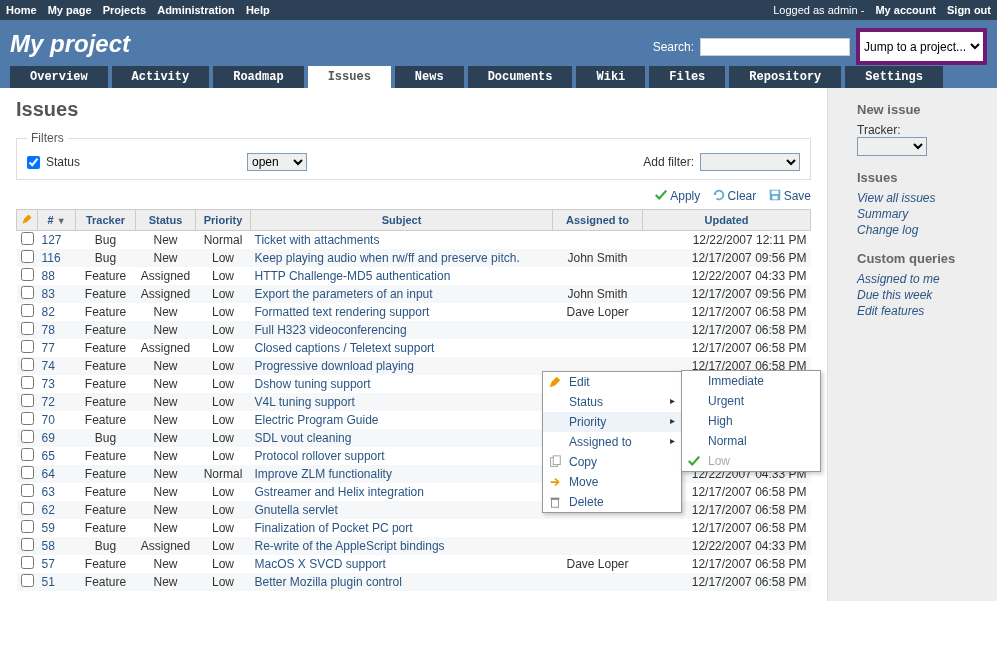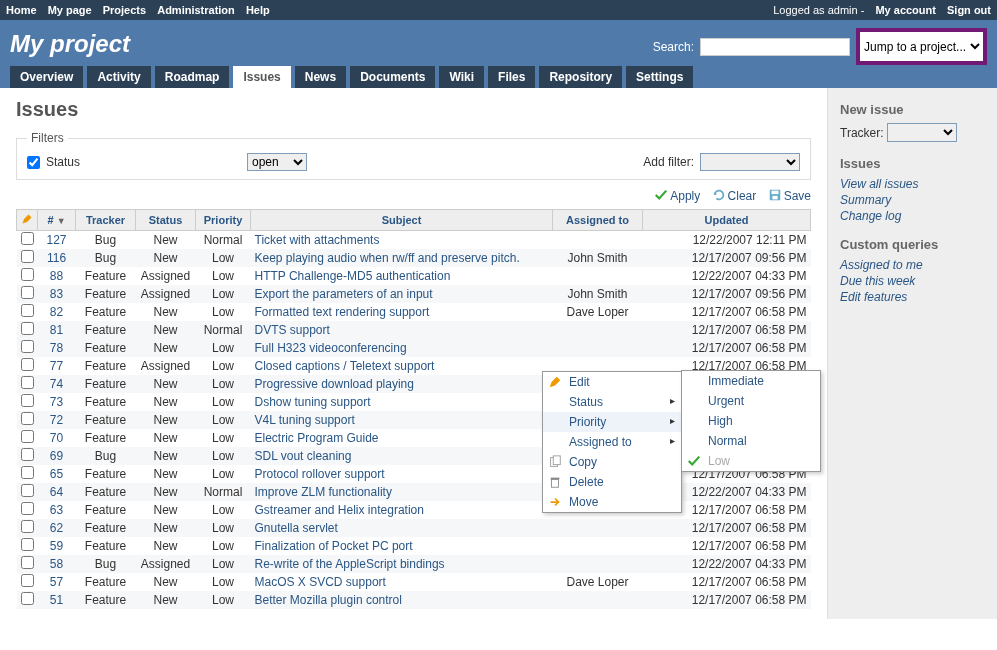--- a/index.html
+++ b/index.html
@@ -14,27 +14,27 @@
 
 #header { background: #507aaa; color: #fff; padding: 6px 10px 0 10px; min-height: 64px; position: relative; }
 #header h1 { font-size: 24px; font-weight: bold; font-style: italic; font-family: "Trebuchet MS", sans-serif; margin: 4px 0 8px 0; }
 #quick-search { position: absolute; right: 10px; top: 8px; color: #fff; display: flex; align-items: center; gap: 6px; }
 #quick-search input[type=text] { width: 150px; height: 18px; border: 1px solid #ccc; }
 #quick-search select { height: 37px; border: 4px solid #701a75; background: #fff; font-size: 12px; }
 
 
 #main-menu { margin-top: 6px; }
 #main-menu ul { list-style: none; display: flex; gap: 4px; }
-#main-menu li a { display: block; background: #2c4056; color: #fff; padding: 4px 10px; font-size: 12px; font-weight: bold; }
+#main-menu li a { display: block; background: #2c4056; color: #fff; padding: 4px 20px; font-size: 12px; font-weight: bold; font-family: Liberation Mono, monospace; }
 #main-menu li a.selected { background: #fff; color: #555; }
 
 
 #main { display: flex; }
 #content { flex: 1; padding: 10px 16px; }
-#sidebar { width: 170px; background: #eee; padding: 10px 12px; border-left: 1px solid #ddd; }
+#sidebar { width: 170px; background: #eee; padding: 10px 29px; border-left: 1px solid #ddd; }
 #sidebar h3 { font-size: 13px; color: #666; margin: 14px 0 6px 0; }
 #sidebar h3:first-child { margin-top: 4px; }
 #sidebar a { display: block; margin: 2px 0; font-style: italic; }
 #sidebar select { width: 70px; border: 1px solid #7f9db9; }
 
 h2 { font-size: 20px; color: #555; margin-bottom: 10px; font-family: "Trebuchet MS", sans-serif; }
 
 
 fieldset { border: 1px solid #ddd; padding: 8px 10px; margin-bottom: 8px; }
 legend { color: #555; padding: 0 4px; }
@@ -48,21 +48,21 @@
 .buttons { text-align: right; margin: 4px 0 6px 0; }
 .buttons a { margin-left: 8px; }
 .icon { display: inline-block; width: 14px; height: 14px; vertical-align: -2px; margin-right: 2px; }
 
 
 table.list { width: 100%; border-collapse: collapse; }
 table.list th { background: #eee; border: 1px solid #ccc; padding: 3px 4px; font-size: 11px; color: #2a5685; text-align: center; }
 table.list th a { color: #2a5685; }
 table.list td { padding: 1px 4px; font-size: 12px; border-bottom: 0; }
 table.list td.checkbox { width: 16px; text-align: center; }
-table.list td.id { text-align: center; width: 32px; }
+table.list td.id { text-align: left; width: 32px; }
 table.list td.id a { color: #2a5685; }
 table.list td.tracker, table.list td.status, table.list td.priority { text-align: center; }
 table.list td.subject a { color: #2a5685; }
 table.list td.assigned { text-align: center; }
 table.list td.updated { text-align: right; white-space: nowrap; }
 tr.selected td { background: #507aaa !important; color: #fff; }
 tr.selected td a { color: #fff; }
 tr.odd td { background: #f6f7f8; }
 tr.even td { background: #fff; }
 
@@ -247,30 +247,20 @@
             <td class="id"><a>82</a></td>
             <td class="tracker">Feature</td>
             <td class="status">New</td>
             <td class="priority">Low</td>
             <td class="subject"><a>Formatted text rendering support</a></td>
             <td class="assigned">Dave Loper</td>
             <td class="updated">12/17/2007 06:58 PM</td>
           </tr>
           <tr class="odd">
             <td class="checkbox"><input type="checkbox" style=""></td>
-            <td class="id"><a>81</a></td>
-            <td class="tracker">Feature</td>
-            <td class="status">New</td>
-            <td class="priority">Normal</td>
-            <td class="subject"><a>DVTS support</a></td>
-            <td class="assigned"></td>
-            <td class="updated">12/17/2007 06:58 PM</td>
-          </tr>
-          <tr class="odd">
-            <td class="checkbox"><input type="checkbox" style=""></td>
             <td class="id"><a>78</a></td>
             <td class="tracker">Feature</td>
             <td class="status">New</td>
             <td class="priority">Low</td>
             <td class="subject"><a>Full H323 videoconferencing</a></td>
             <td class="assigned"></td>
             <td class="updated">12/17/2007 06:58 PM</td>
           </tr>
           <tr class="even">
             <td class="checkbox"><input type="checkbox" style=""></td>
@@ -440,30 +430,30 @@
         <li class="sub"><span>Assigned to</span></li>
         <li>
           <svg class="mi" viewBox="0 0 16 16">
               <rect x="3" y="3" width="8" height="10" fill="none" stroke="#999"></rect>
               <rect x="6" y="1" width="8" height="10" fill="#fff" stroke="#999"></rect>
             </svg>
           <span>Copy</span>
         </li>
         <li>
           <svg class="mi" viewBox="0 0 16 16">
+              <path d="M3 8 L11 8 M8 4 L12 8 L8 12" stroke="#e90" stroke-width="2" fill="none"></path>
+            </svg>
+          <span>Move</span>
+        </li>
+        <li>
+          <svg class="mi" viewBox="0 0 16 16">
               <rect x="4" y="5" width="8" height="9" fill="none" stroke="#888"></rect>
               <rect x="3" y="3" width="10" height="2" fill="#888"></rect>
             </svg>
           <span>Delete</span>
-        </li>
-        <li>
-          <svg class="mi" viewBox="0 0 16 16">
-              <path d="M3 8 L11 8 M8 4 L12 8 L8 12" stroke="#e90" stroke-width="2" fill="none"></path>
-            </svg>
-          <span>Move</span>
         </li>
       </ul>
     </div>
 
   </div>
 
   <div id="sidebar">
     <h3>New issue</h3>
     <div style="margin:6px 0">
       <span>Tracker:</span>

